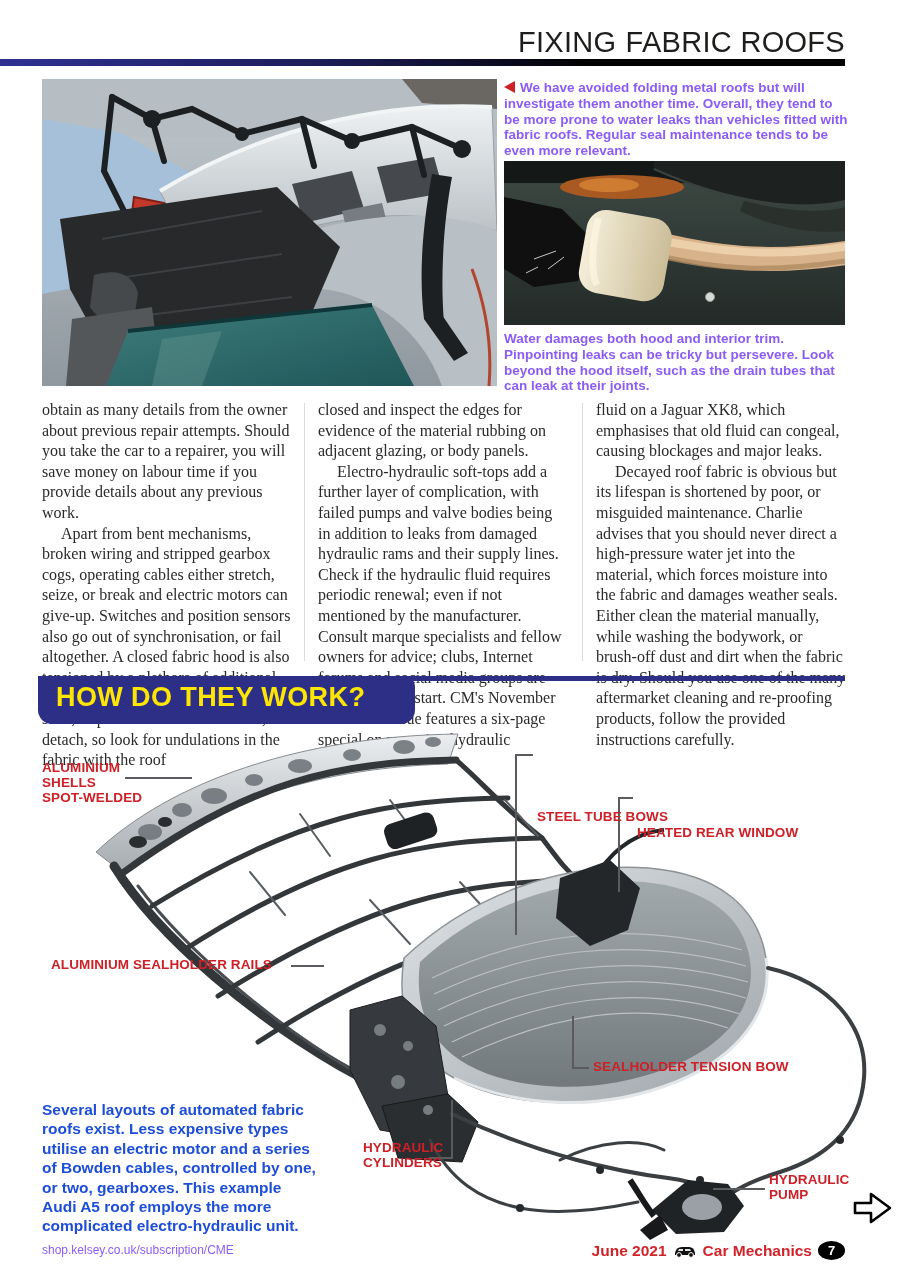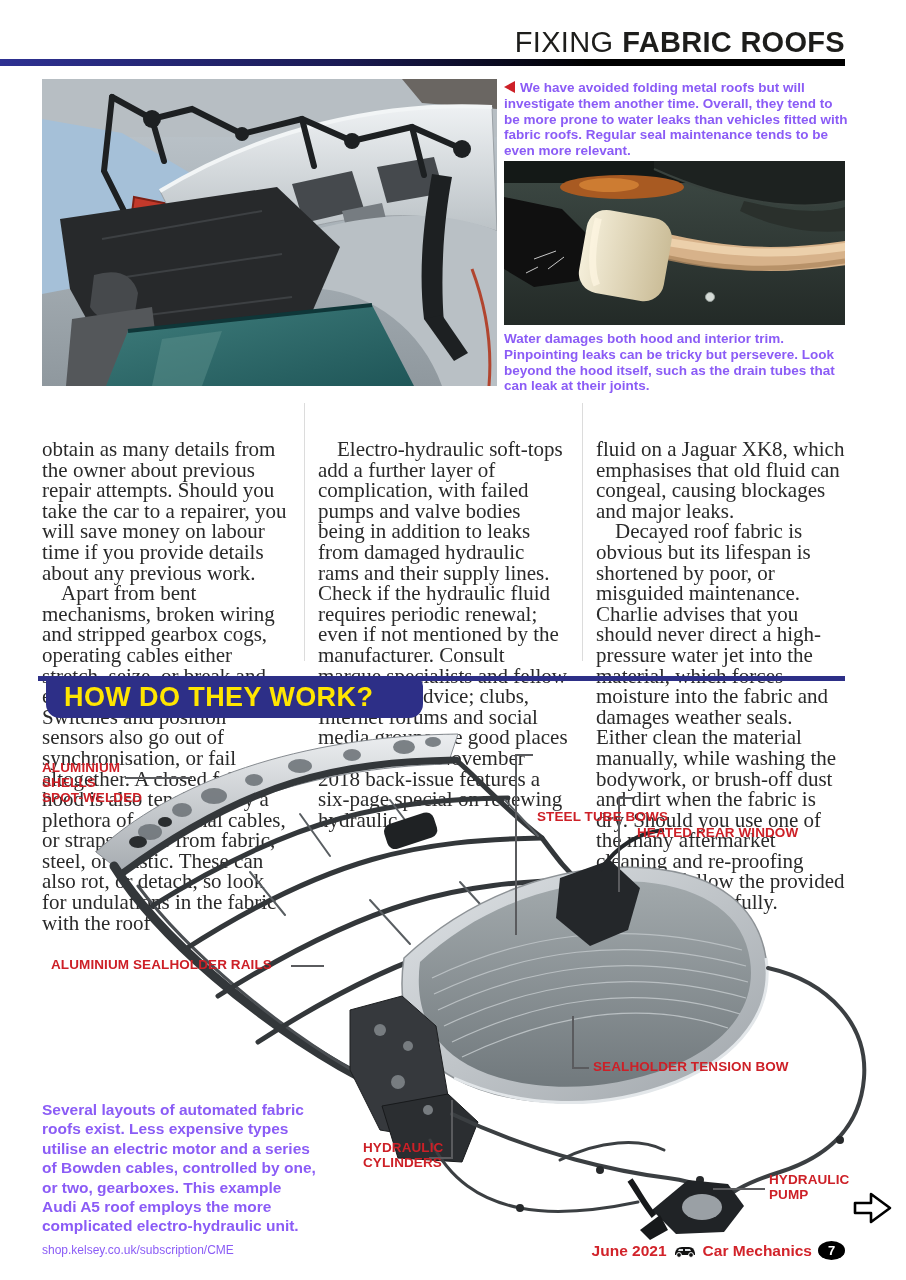--- a/index.html
+++ b/index.html
@@ -3,66 +3,66 @@
 <meta charset="utf-8">
 <style>
   html,body{margin:0;padding:0;background:#fff;}
   .page{position:relative;width:906px;height:1280px;background:#ffffff;overflow:hidden;
         font-family:"Liberation Sans",sans-serif;}
   .abs{position:absolute;}
 
   
   .masthead-title{position:absolute;top:26px;right:61px;font-size:29px;color:#1d1d1b;letter-spacing:.3px;white-space:nowrap;}
   .t-light{font-weight:400;}
-  .t-bold{font-weight:700;margin-left:9px;}
+  .t-bold{font-weight:400;margin-left:9px;}
   .masthead-rule{position:absolute;left:0;top:59px;width:845px;height:7px;
                  background:linear-gradient(90deg,#2e3192 0%,#1b1b55 40%,#000 70%);}
 
   
   .photo1{left:42px;top:79px;width:455px;height:307px;}
   .photo2{left:504px;top:161px;width:341px;height:164px;}
   .photo1 svg,.photo2 svg{display:block;width:100%;height:100%;}
 
   
   .caption{position:absolute;font-weight:700;font-size:13.5px;line-height:15.8px;color:#8b5cf6;}
   .caption-intro{left:504px;top:80px;width:344px;}
   .caption-drain{left:504px;top:331px;width:344px;}
   .tri-left{display:inline-block;width:0;height:0;border-top:6px solid transparent;
             border-bottom:6px solid transparent;border-right:11px solid #cd2027;
             margin-right:5px;position:relative;top:1px;}
 
   
   .bodycol{position:absolute;top:400px;width:250px;font-family:"Liberation Serif",serif;
-           font-size:21px;line-height:20.6px;color:#2a2a2a;margin-top:39px;}
+           font-size:16px;line-height:20.6px;color:#2a2a2a;}
   .bodycol p{margin:0;}
   .bodycol p.indent{text-indent:19px;}
   .col1{left:42px;} .col2{left:318px;} .col3{left:596px;}
   .col-rule{position:absolute;top:403px;height:258px;width:1px;background:#dcdcdc;}
   .col-rule.r1{left:304px;} .col-rule.r2{left:582px;}
 
   
   .band-line{position:absolute;left:38px;top:676px;width:807px;height:5px;background:#2d2f87;}
-  .band{position:absolute;left:46px;top:676px;width:377px;height:42px;background:#2d2f87;
+  .band{position:absolute;left:38px;top:676px;width:377px;height:48px;background:#2d2f87;
         border-radius:2px 10px 14px 14px;}
   .band-text{color:#ffe600;font-weight:700;font-size:27px;letter-spacing:.4px;
              padding:6px 0 0 18px;white-space:nowrap;}
 
   
   .diagram-svg{position:absolute;left:0;top:710px;width:906px;height:530px;}
   .diagram-label{position:absolute;color:#cd2027;font-weight:700;font-size:13.5px;
                  line-height:14.8px;white-space:pre-line;letter-spacing:.1px;}
   .lbl-shells{left:42px;top:761px;}
   .lbl-bows{left:537px;top:774px;margin-top:36px;}
   .lbl-window{left:637px;top:826px;}
   .lbl-rails{left:51px;top:958px;}
   .lbl-tension{left:593px;top:1060px;}
   .lbl-cylinders{left:363px;top:1141px;}
   .lbl-pump{left:769px;top:1173px;}
   .diagram-caption{position:absolute;left:42px;top:1100px;width:274px;font-weight:700;
-                   font-size:15.5px;line-height:19.4px;color:#8b5cf6;}
+                   font-size:15.5px;line-height:19.4px;color:#1d4ed8;}
   .page-arrow{position:absolute;left:852px;top:1190px;width:42px;height:36px;}
 
   
   .footer-url{position:absolute;left:42px;top:1243px;font-weight:400;font-size:12px;color:#8b5cf6;}
   .footer-right{position:absolute;right:61px;top:1241px;display:flex;align-items:center;gap:6px;text-align:center;}
   .footer-issue,.footer-mag{color:#d2232a;font-weight:700;font-size:15.5px;white-space:nowrap;}
   .car-ic{width:24px;height:14px;display:block;}
   .page-badge{background:#000;color:#fff;border-radius:50%;width:27px;height:19px;
               font-size:13px;font-weight:700;display:flex;align-items:center;justify-content:center;}
 </style>
@@ -176,20 +176,21 @@
   <div class="caption caption-drain">
     <span>Water damages both hood and interior trim. Pinpointing leaks can be tricky but persevere. Look beyond the hood itself, such as the drain tubes that can leak at their joints.</span>
   </div>
 
   <div class="bodycol col1">
     <p>obtain as many details from the owner about previous repair attempts. Should you take the car to a repairer, you will save money on labour time if you provide details about any previous work.</p>
     <p class="indent">Apart from bent mechanisms, broken wiring and stripped gearbox cogs, operating cables either stretch, seize, or break and electric motors can give-up. Switches and position sensors also go out of synchronisation, or fail altogether. A closed fabric hood is also tensioned by a plethora of additional cables, or straps, made from fabric, steel, or plastic. These can also rot, or detach, so look for undulations in the fabric with the roof</p>
   </div>
   <div class="col-rule r1"></div>
   <div class="bodycol col2">
+    <p>closed and inspect the edges for evidence of the material rubbing on adjacent glazing, or body panels.</p>
     <p class="indent">Electro-hydraulic soft-tops add a further layer of complication, with failed pumps and valve bodies being in addition to leaks from damaged hydraulic rams and their supply lines. Check if the hydraulic fluid requires periodic renewal; even if not mentioned by the manufacturer. Consult marque specialists and fellow owners for advice; clubs, Internet forums and social media groups are good places to start. CM's November 2018 back-issue features a six-page special on renewing hydraulic</p>
   </div>
   <div class="col-rule r2"></div>
   <div class="bodycol col3">
     <p>fluid on a Jaguar XK8, which emphasises that old fluid can congeal, causing blockages and major leaks.</p>
     <p class="indent">Decayed roof fabric is obvious but its lifespan is shortened by poor, or misguided maintenance. Charlie advises that you should never direct a high-pressure water jet into the material, which forces moisture into the fabric and damages weather seals. Either clean the material manually, while washing the bodywork, or brush-off dust and dirt when the fabric is dry. Should you use one of the many aftermarket cleaning and re-proofing products, follow the provided instructions carefully.</p>
   </div>
 
   <div class="band-line"></div>
   <div class="band">

